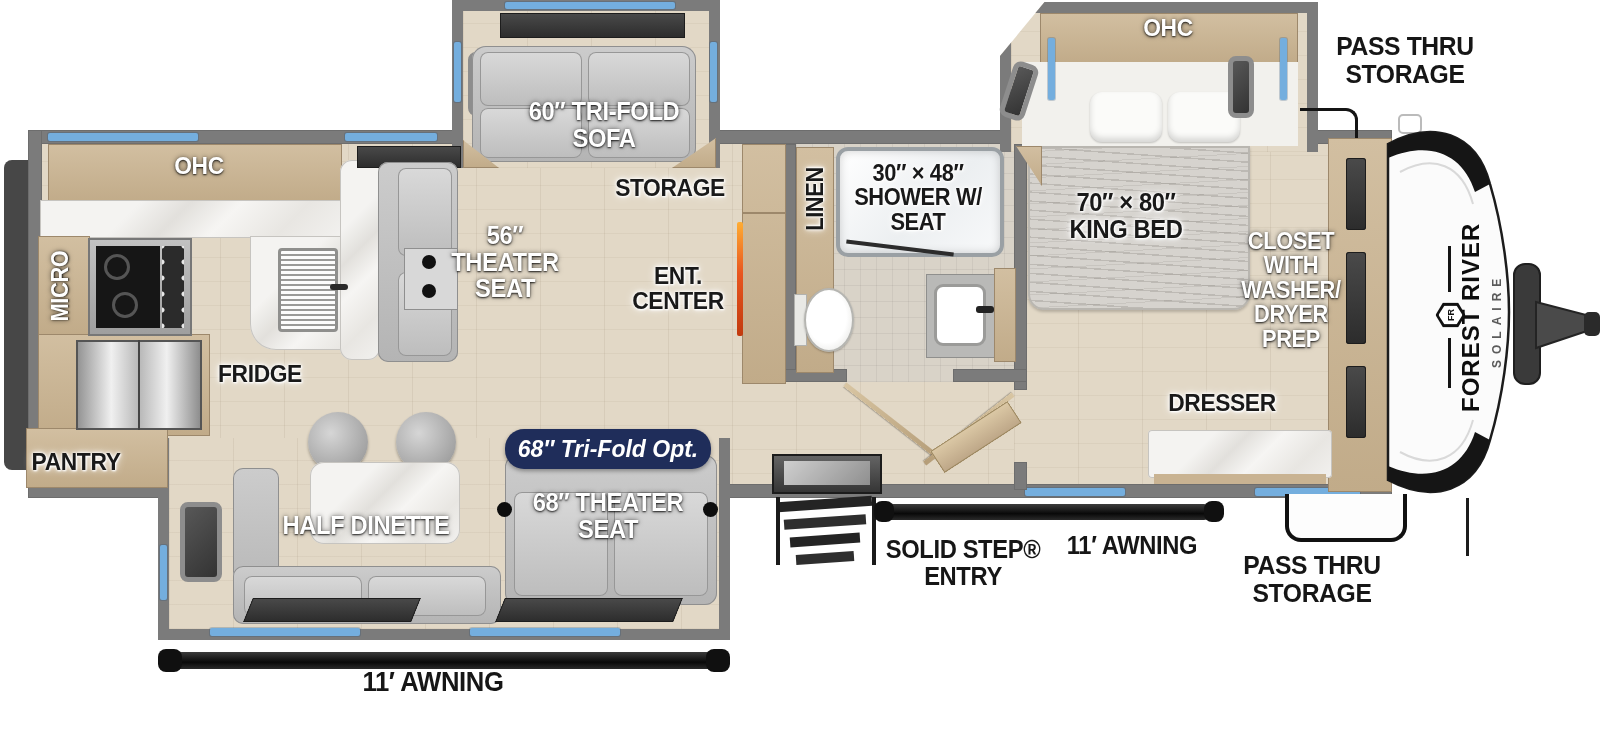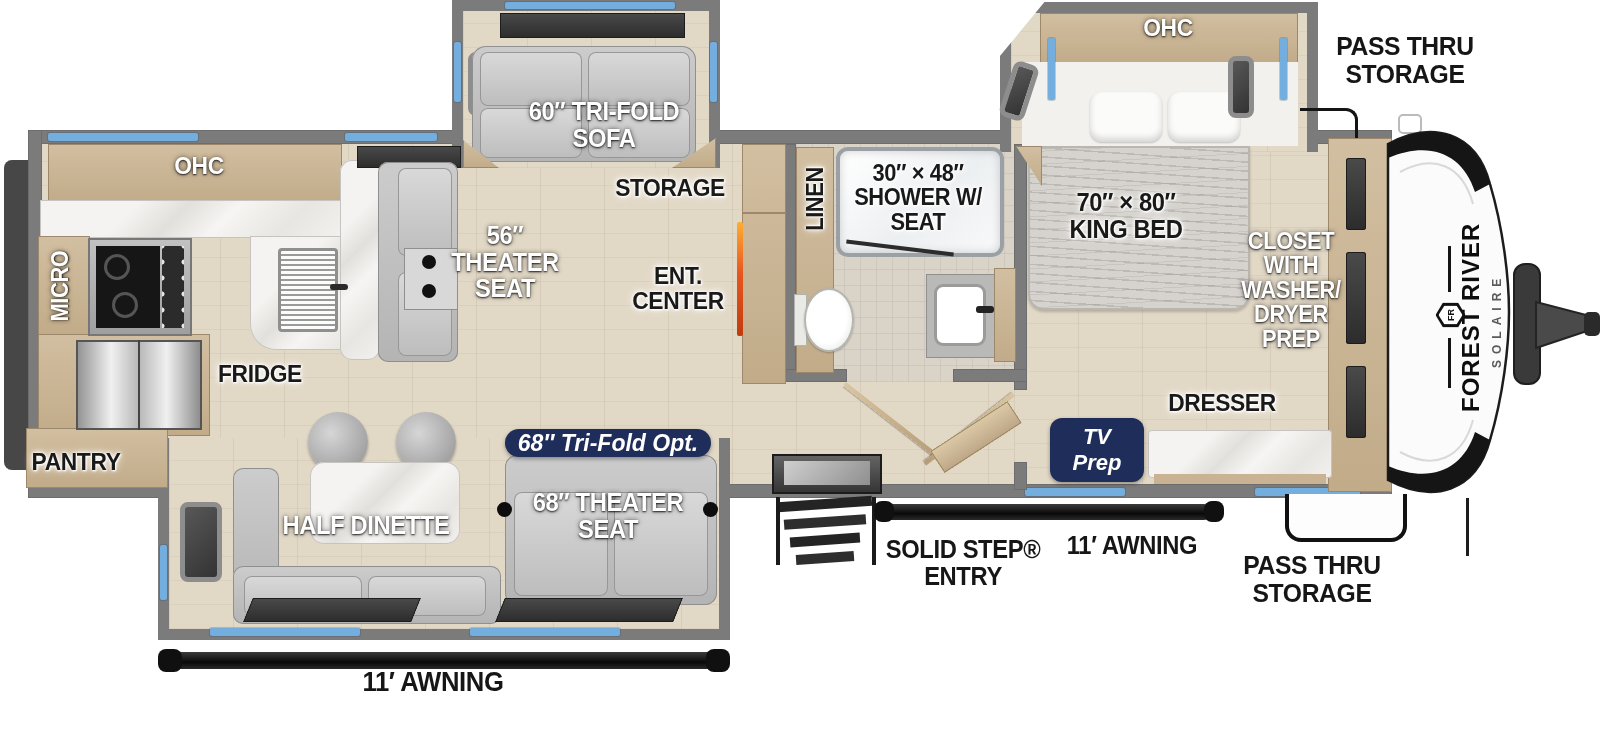--- a/index.html
+++ b/index.html
@@ -211,26 +211,22 @@
   <div class="abs brandtxt" style="left:1456px;top:192px;width:30px;height:250px;font-size:24px;font-weight:800;letter-spacing:1px;color:#0d0d0d;z-index:13;">FOREST RIVER</div>
   <div class="abs brandtxt" style="left:1488px;top:235px;width:18px;height:170px;font-size:12px;font-weight:600;letter-spacing:6px;color:#5a5a5a;z-index:13;">SOLAIRE</div>
   <div class="abs" style="left:1448px;top:246px;width:3px;height:46px;background:#141414;z-index:13;"></div>
   <div class="abs" style="left:1448px;top:338px;width:3px;height:50px;background:#141414;z-index:13;"></div>
   <div class="abs" style="left:1438px;top:300px;width:25px;height:30px;z-index:13;transform:rotate(-90deg);background:#111;clip-path:polygon(50% 0,100% 25%,100% 75%,50% 100%,0 75%,0 25%);display:flex;align-items:center;justify-content:center;">
     <div style="width:19px;height:24px;background:#fff;clip-path:polygon(50% 0,100% 25%,100% 75%,50% 100%,0 75%,0 25%);display:flex;align-items:center;justify-content:center;">
       <span style="font-size:9px;font-weight:bold;color:#111;">FR</span>
     </div>
   </div>
 
-  <div class="abs navy-badge" style="left:505px;top:429px;width:206px;height:28px;font-size:23px;border-radius:19px;z-index:30;">
+  <div class="abs navy-badge" style="left:505px;top:429px;width:206px;height:40px;font-size:23px;border-radius:19px;z-index:30;">
     <span>68″ Tri-Fold Opt.</span>
-  </div>
-  <div class="abs navy-badge" style="left:1050px;top:418px;width:94px;height:64px;font-size:22px;line-height:1.2;z-index:30;">
-    <span>TV
-Prep</span>
   </div>
 
   <div class="lbl lbl-ext" style="left:1405px;top:61px;font-size:26px;">PASS THRU
 STORAGE</div>
   <div class="lbl lbl-light" style="left:1168px;top:28px;font-size:24px;">OHC</div>
   <div class="lbl lbl-light" style="left:604px;top:124px;font-size:25px;">60″ TRI-FOLD
 SOFA</div>
   <div class="lbl lbl-dark" style="left:670px;top:188px;font-size:24px;">STORAGE</div>
   <div class="lbl lbl-dark vert" style="left:815px;top:199px;font-size:23px;">LINEN</div>
   <div class="lbl lbl-dark" style="left:918px;top:198px;font-size:23px;z-index:41;">30″ × 48″

